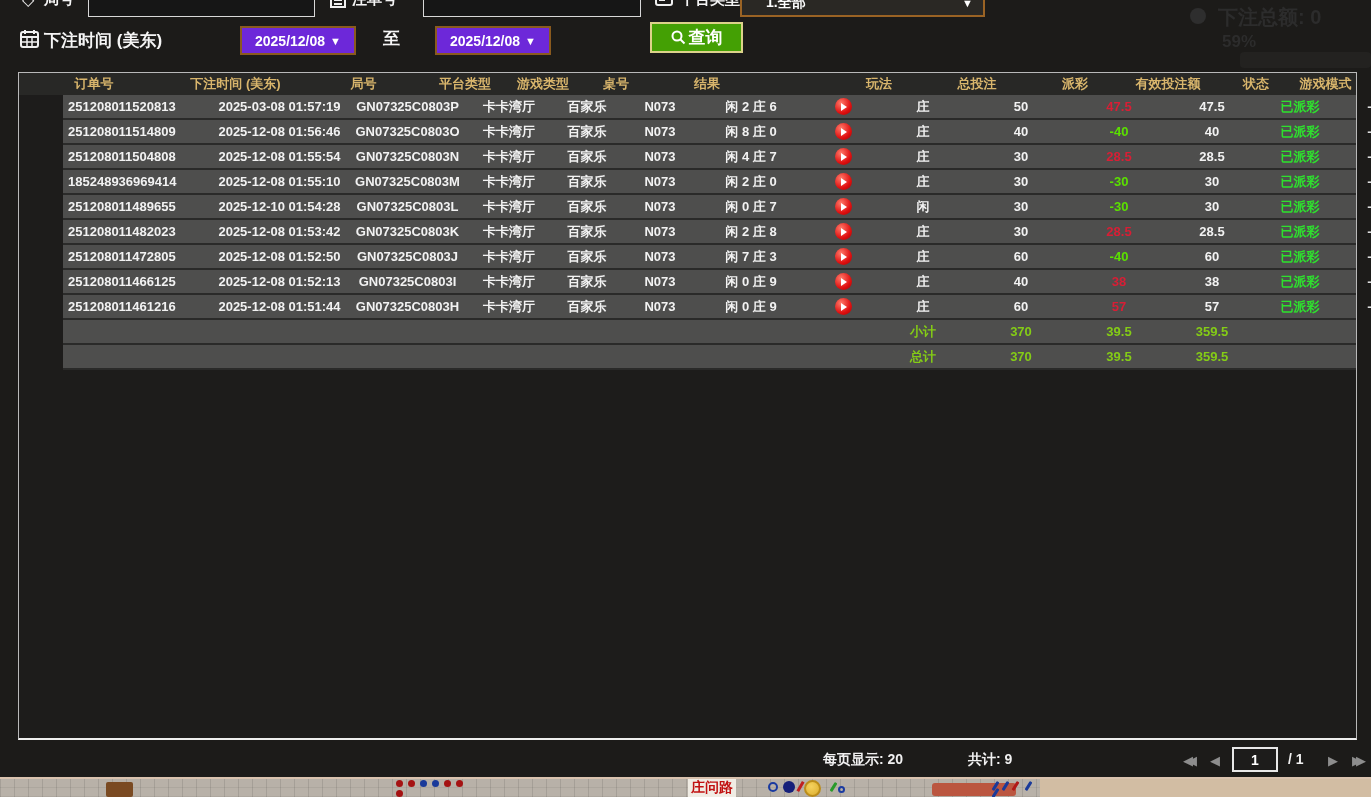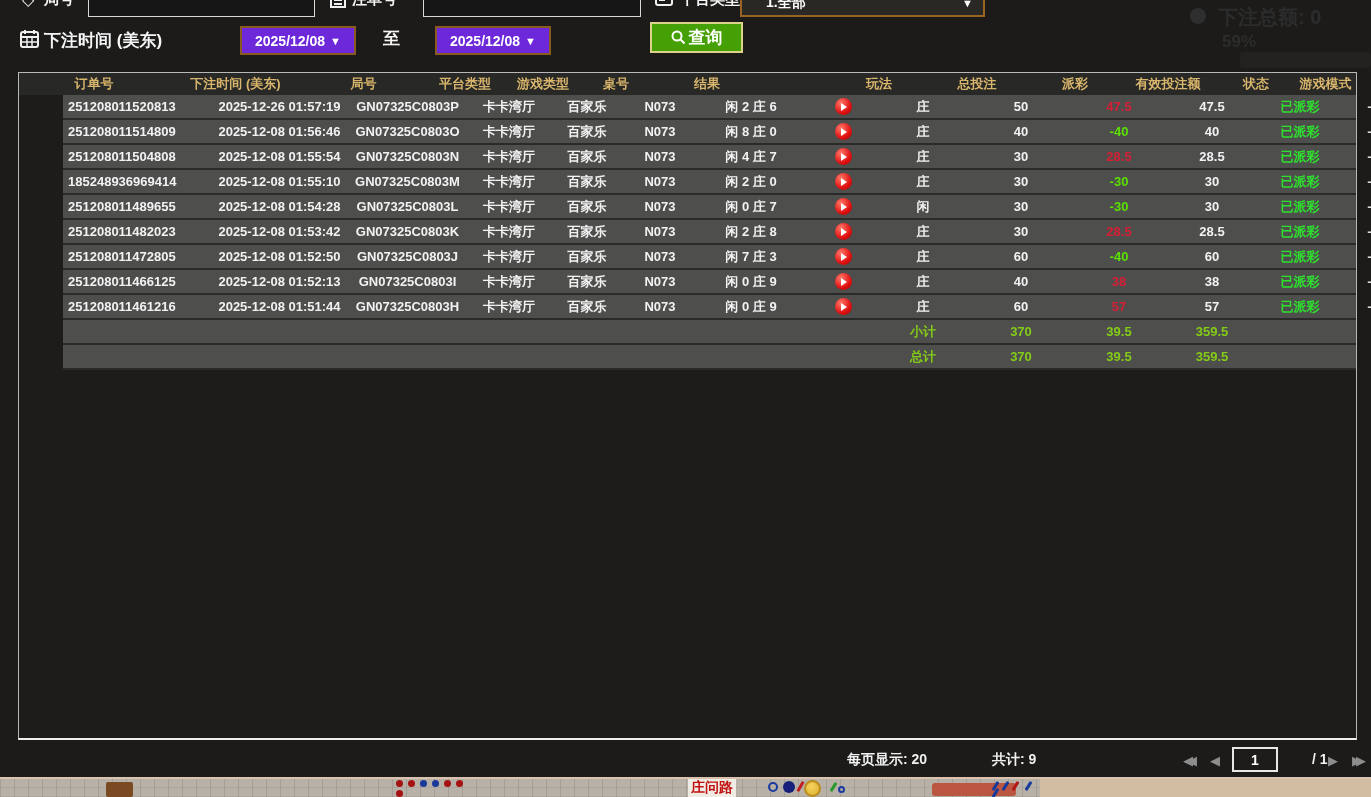--- a/index.html
+++ b/index.html
@@ -43,21 +43,21 @@
   .c-status { color:#2ee02e; }
   .c-mode { color:#dddddd; }
   .total-row .td { color:#84cc16; font-weight:bold; }
   .play-icon { width:17px; height:17px; border-radius:50%; cursor:pointer;
                background:radial-gradient(circle at 35% 30%, #ff7a6a, #e01010 60%, #a80000);
                display:inline-flex; align-items:center; justify-content:center; }
   .play-tri { width:0; height:0; border-left:6px solid #fff;
               border-top:4px solid transparent; border-bottom:4px solid transparent; margin-left:2px; }
 
   
-  .pg-label { position:absolute; color:#f0f0f0; font-size:14px; font-weight:600; white-space:nowrap;margin-left:24px; }
+  .pg-label { position:absolute; color:#f0f0f0; font-size:14px; font-weight:600; white-space:nowrap; }
   .pg-arrow { position:absolute; color:#8d8d8d; font-size:13px; cursor:pointer; user-select:none; }
   .pg-arrow.dbl { letter-spacing:-6px; padding-right:6px; }
   .page-input { position:absolute; left:1232px; top:747px; width:46px; height:25px;
                 background:#1d1c1b; border:2px solid #e8e8e8; color:#fff; text-align:center;
                 font-size:14px; font-weight:bold; outline:none; font-family:inherit; }
 
   
   #panel-bottom-border { position:absolute; left:0; top:777px; width:1371px; height:2px; background:#d9c2ae; }
   #bg-strip { position:absolute; left:0; top:779px; width:1089px; height:18px; background:#b8b1a8;
     background-image:repeating-linear-gradient(90deg, rgba(0,0,0,0.10) 0 1px, transparent 1px 14px),
@@ -160,21 +160,21 @@
       <div class="th">总投注</div>
       <div class="th">派彩</div>
       <div class="th">有效投注额</div>
       <div class="th">状态</div>
       <div class="th">游戏模式</div>
     </div>
 
     <div id="table-body">
         <div class="grid-row tr">
     <div class="td c-order">251208011520813</div>
-    <div class="td c-time">2025-12-26 01:57:19</div>
+    <div class="td c-time">2025-03-08 01:57:19</div>
     <div class="td c-round">GN07325C0803P</div>
     <div class="td c-platform">卡卡湾厅</div>
     <div class="td c-game">百家乐</div>
     <div class="td c-table">N073</div>
     <div class="td c-result">闲 2 庄 6</div>
     <div class="td c-play">
       <span class="play-icon">
               <span class="play-tri"></span>
             </span>
     </div>
@@ -240,21 +240,21 @@
     </div>
     <div class="td c-bettype">庄</div>
     <div class="td c-total">30</div>
     <div class="td c-payout neg">-30</div>
     <div class="td c-valid">30</div>
     <div class="td c-status">已派彩</div>
     <div class="td c-mode">-</div>
   </div>
         <div class="grid-row tr">
     <div class="td c-order">251208011489655</div>
-    <div class="td c-time">2025-12-08 01:54:28</div>
+    <div class="td c-time">2025-12-10 01:54:28</div>
     <div class="td c-round">GN07325C0803L</div>
     <div class="td c-platform">卡卡湾厅</div>
     <div class="td c-game">百家乐</div>
     <div class="td c-table">N073</div>
     <div class="td c-result">闲 0 庄 7</div>
     <div class="td c-play">
       <span class="play-icon">
               <span class="play-tri"></span>
             </span>
     </div>

